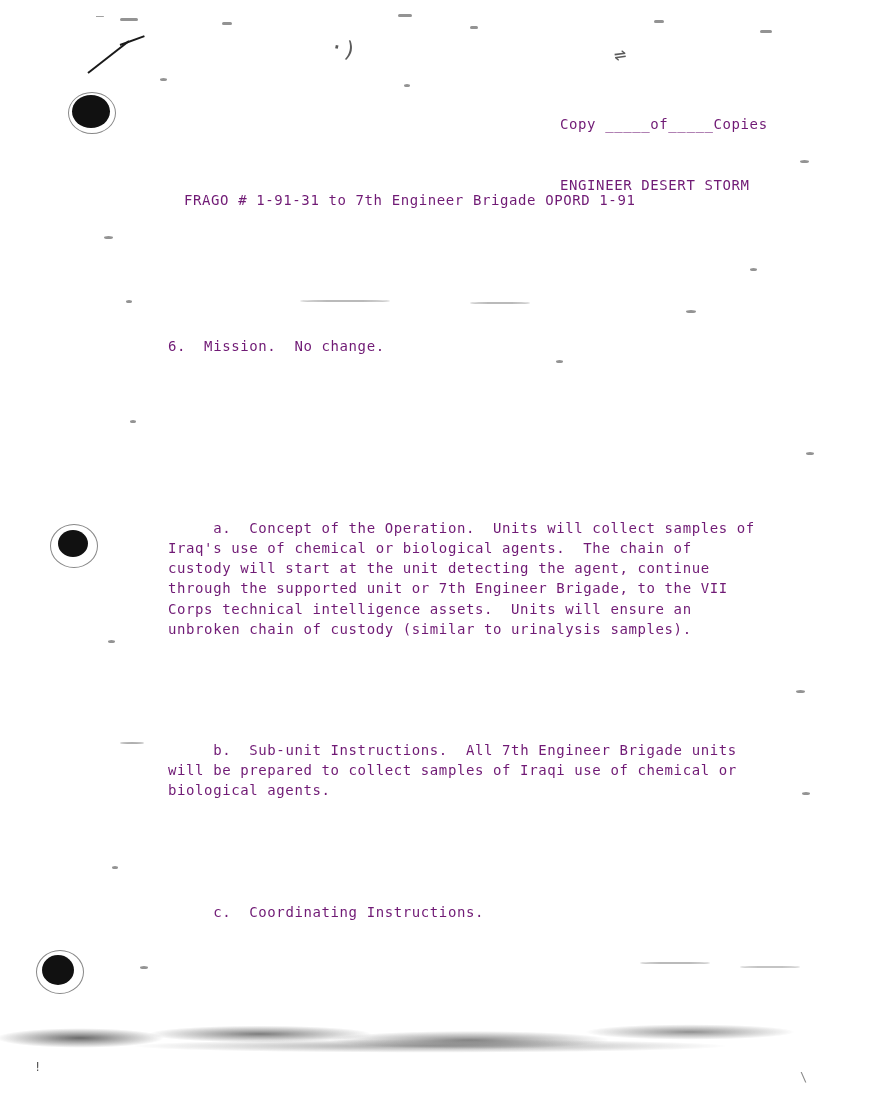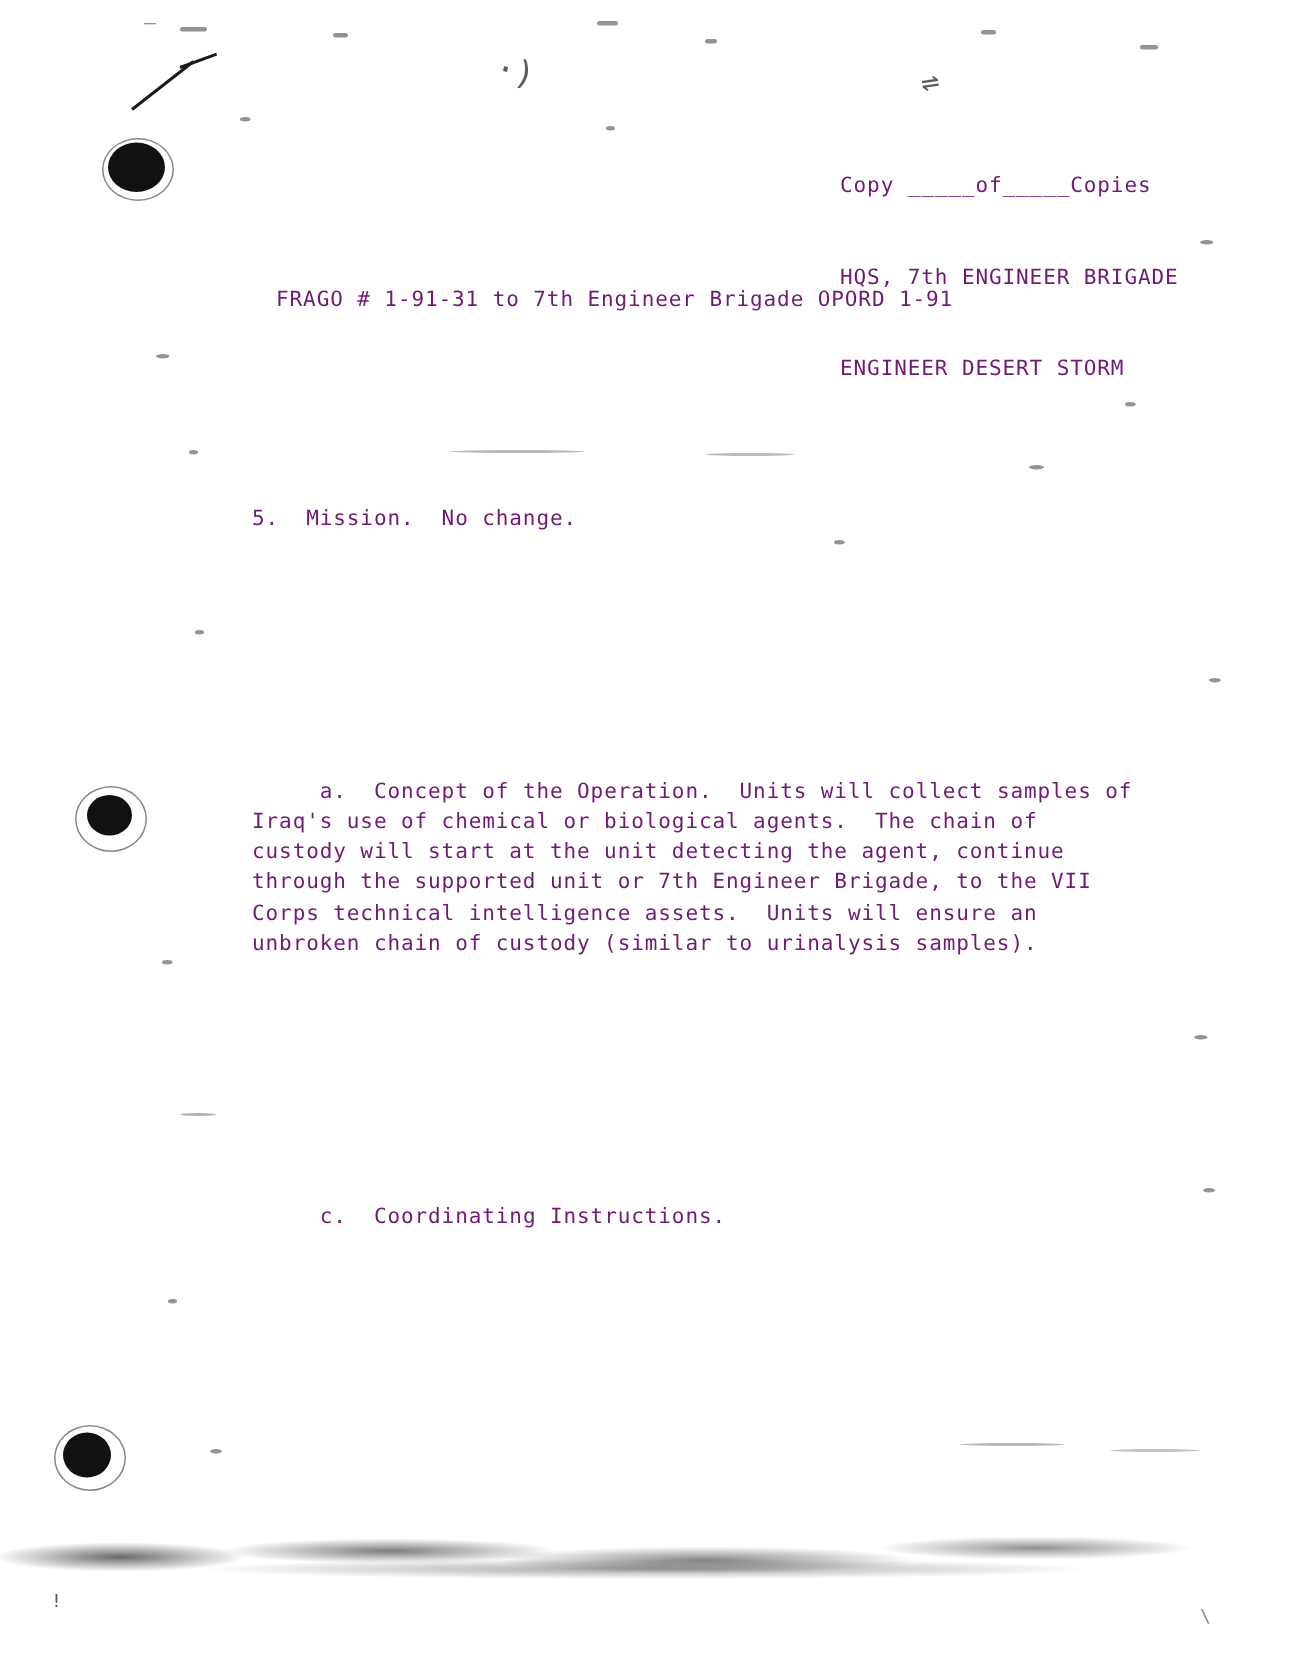--- a/index.html
+++ b/index.html
@@ -149,38 +149,40 @@
     <div class="speck" style="left:120px; top:742px; width:24px; height:2px; opacity:.4;"></div>
     <div class="speck" style="left:802px; top:792px; width:8px; height:3px;"></div>
     <div class="speck" style="left:112px; top:866px; width:6px; height:3px;"></div>
     <div class="speck" style="left:640px; top:962px; width:70px; height:2px; opacity:.35;"></div>
     <div class="speck" style="left:740px; top:966px; width:60px; height:2px; opacity:.3;"></div>
     <div class="speck" style="left:140px; top:966px; width:8px; height:3px;"></div>
   </div>
 
   <div class="doc-text header-block">
     <div>Copy _____of_____Copies</div>
-    <div>HQS, 7th ENGINEER BRIGADE</div>
     <div>ENGINEER DESERT STORM</div>
   </div>
 
   <div class="doc-text frago-line">FRAGO # 1-91-31 to 7th Engineer Brigade OPORD 1-91</div>
 
   <div class="doc-text body-block">
     <div class="gap"></div>
-    <p>5.  Mission.  No change.</p>
+    <p>6.  Mission.  No change.</p>
     <div class="gap"></div>
     <div class="gap"></div>
     <p>     a.  Concept of the Operation.  Units will collect samples of
 Iraq's use of chemical or biological agents.  The chain of
 custody will start at the unit detecting the agent, continue
 through the supported unit or 7th Engineer Brigade, to the VII
 Corps technical intelligence assets.  Units will ensure an
 unbroken chain of custody (similar to urinalysis samples).</p>
     <div class="gap"></div>
+    <p>     b.  Sub-unit Instructions.  All 7th Engineer Brigade units
+will be prepared to collect samples of Iraqi use of chemical or
+biological agents.</p>
     <div class="gap"></div>
     <p>     c.  Coordinating Instructions.</p>
     
     
     
     
     
     
     
     

